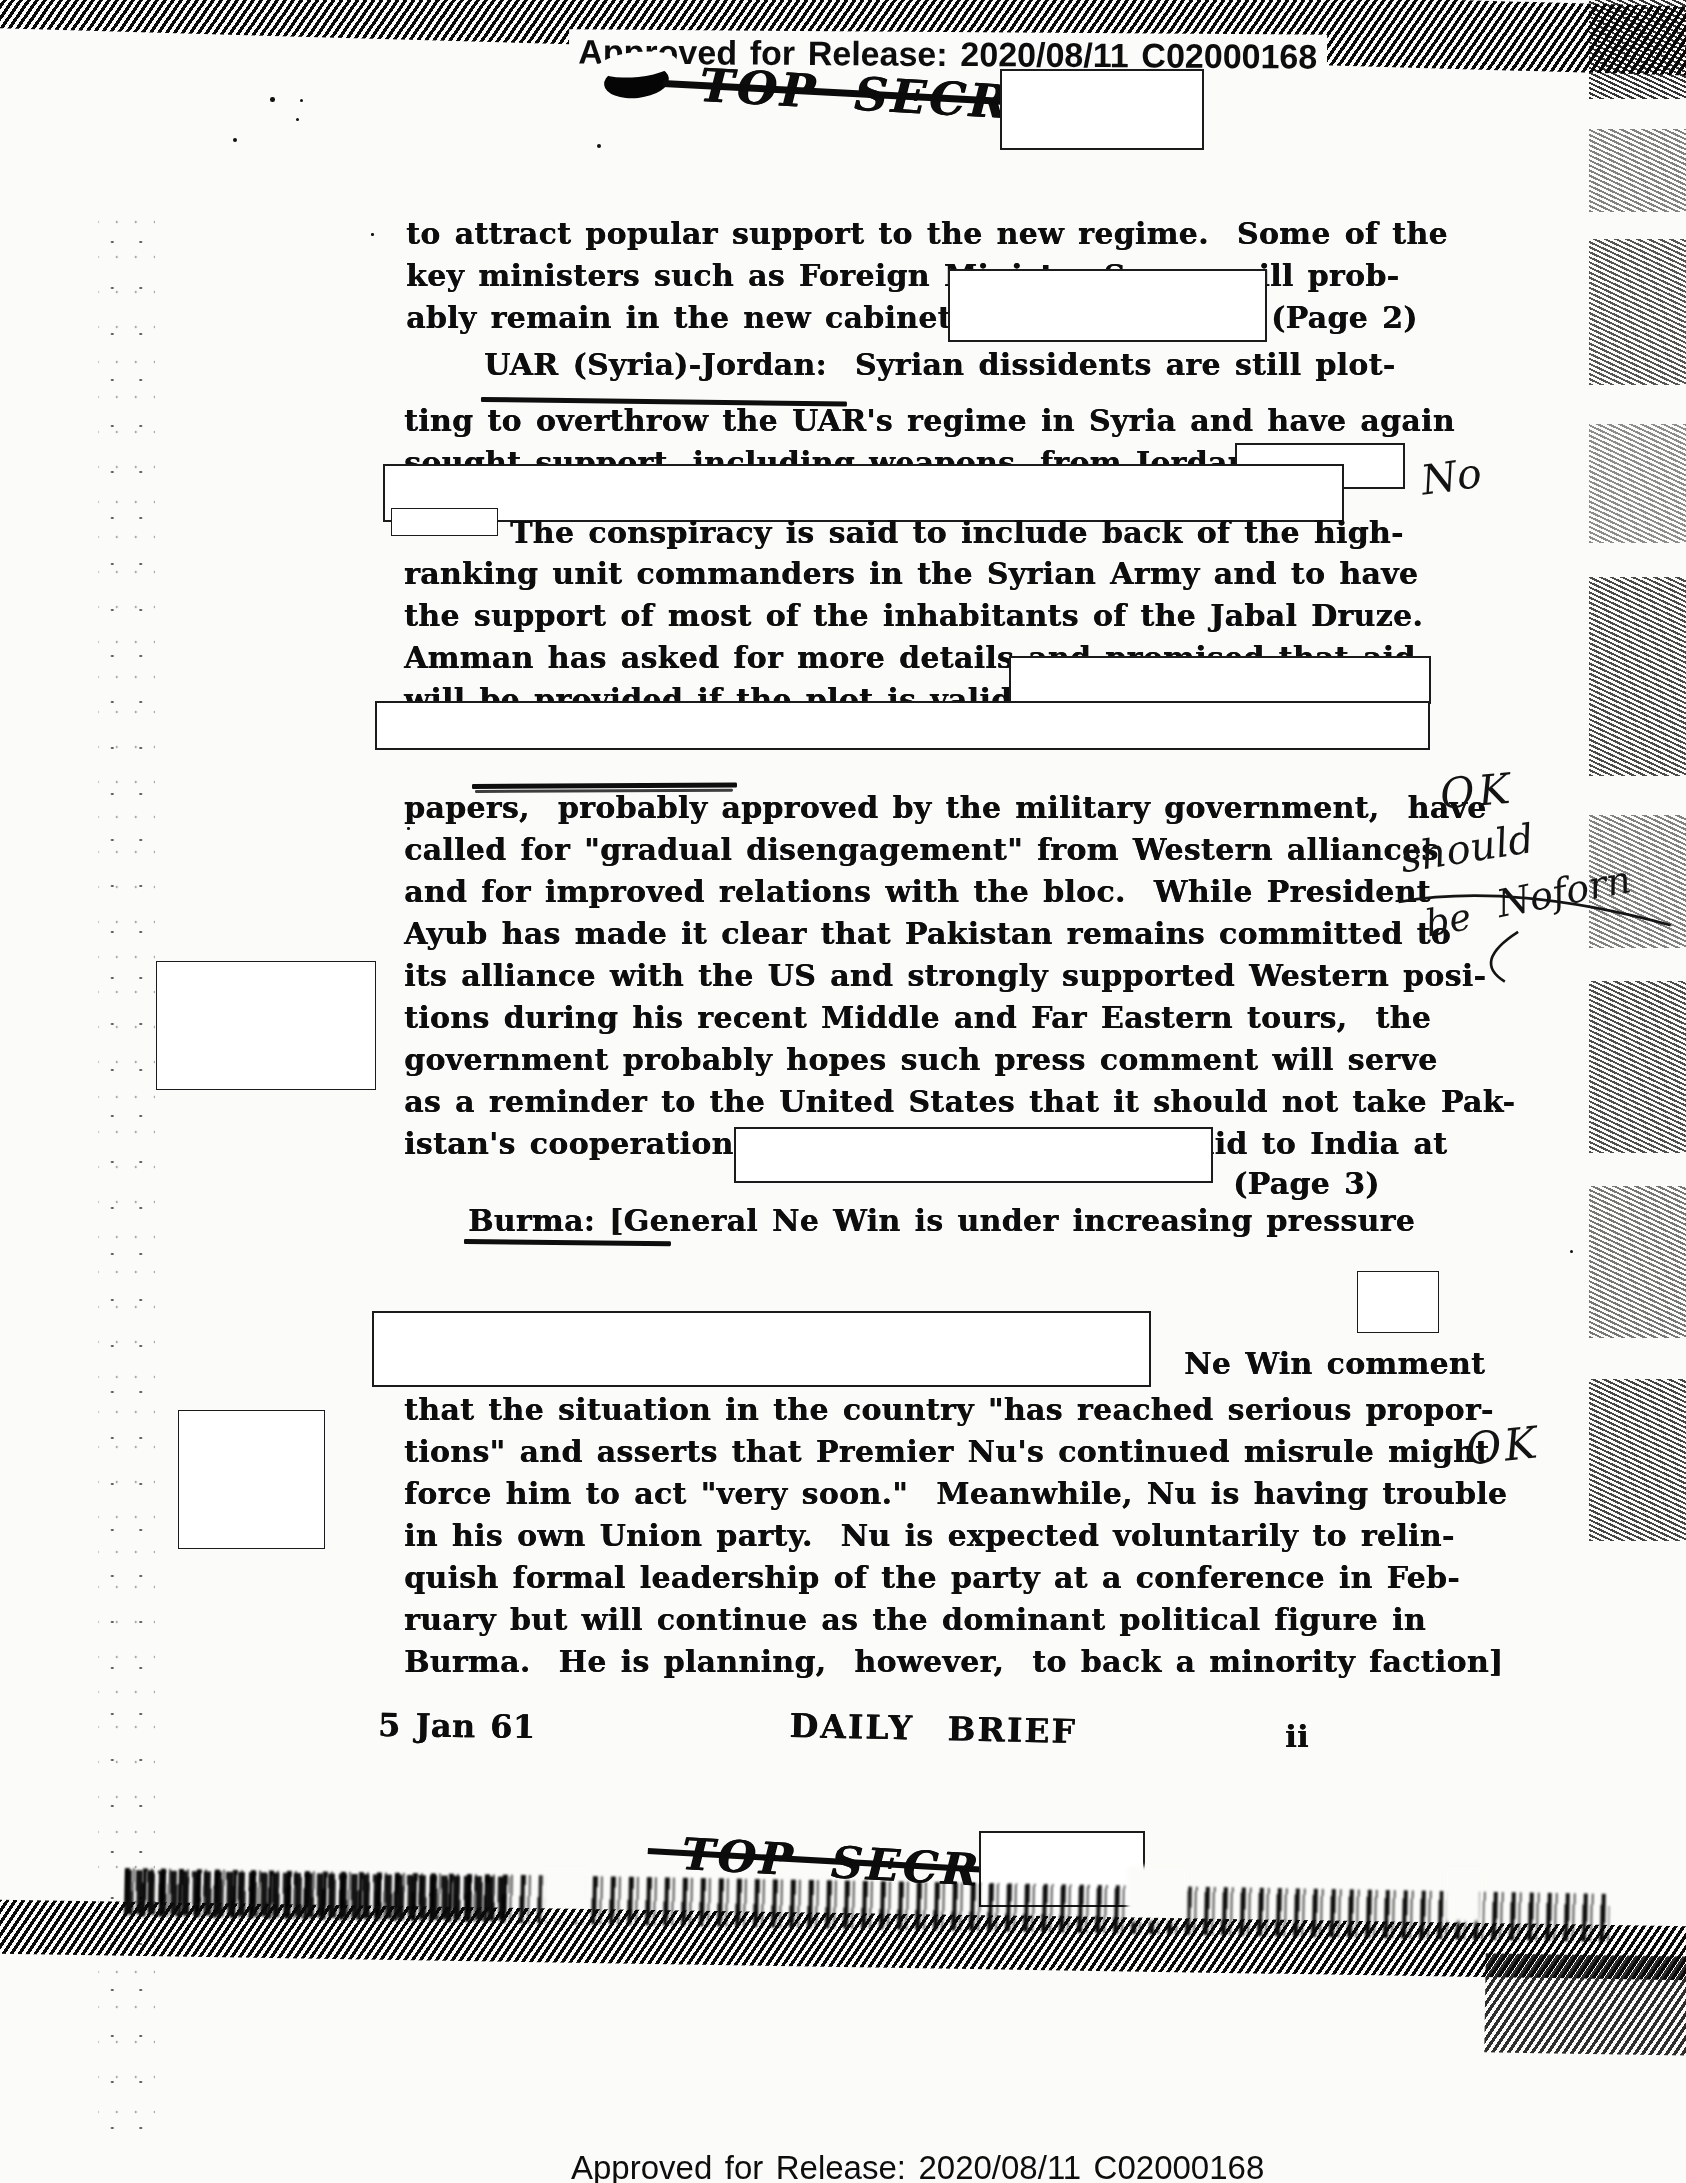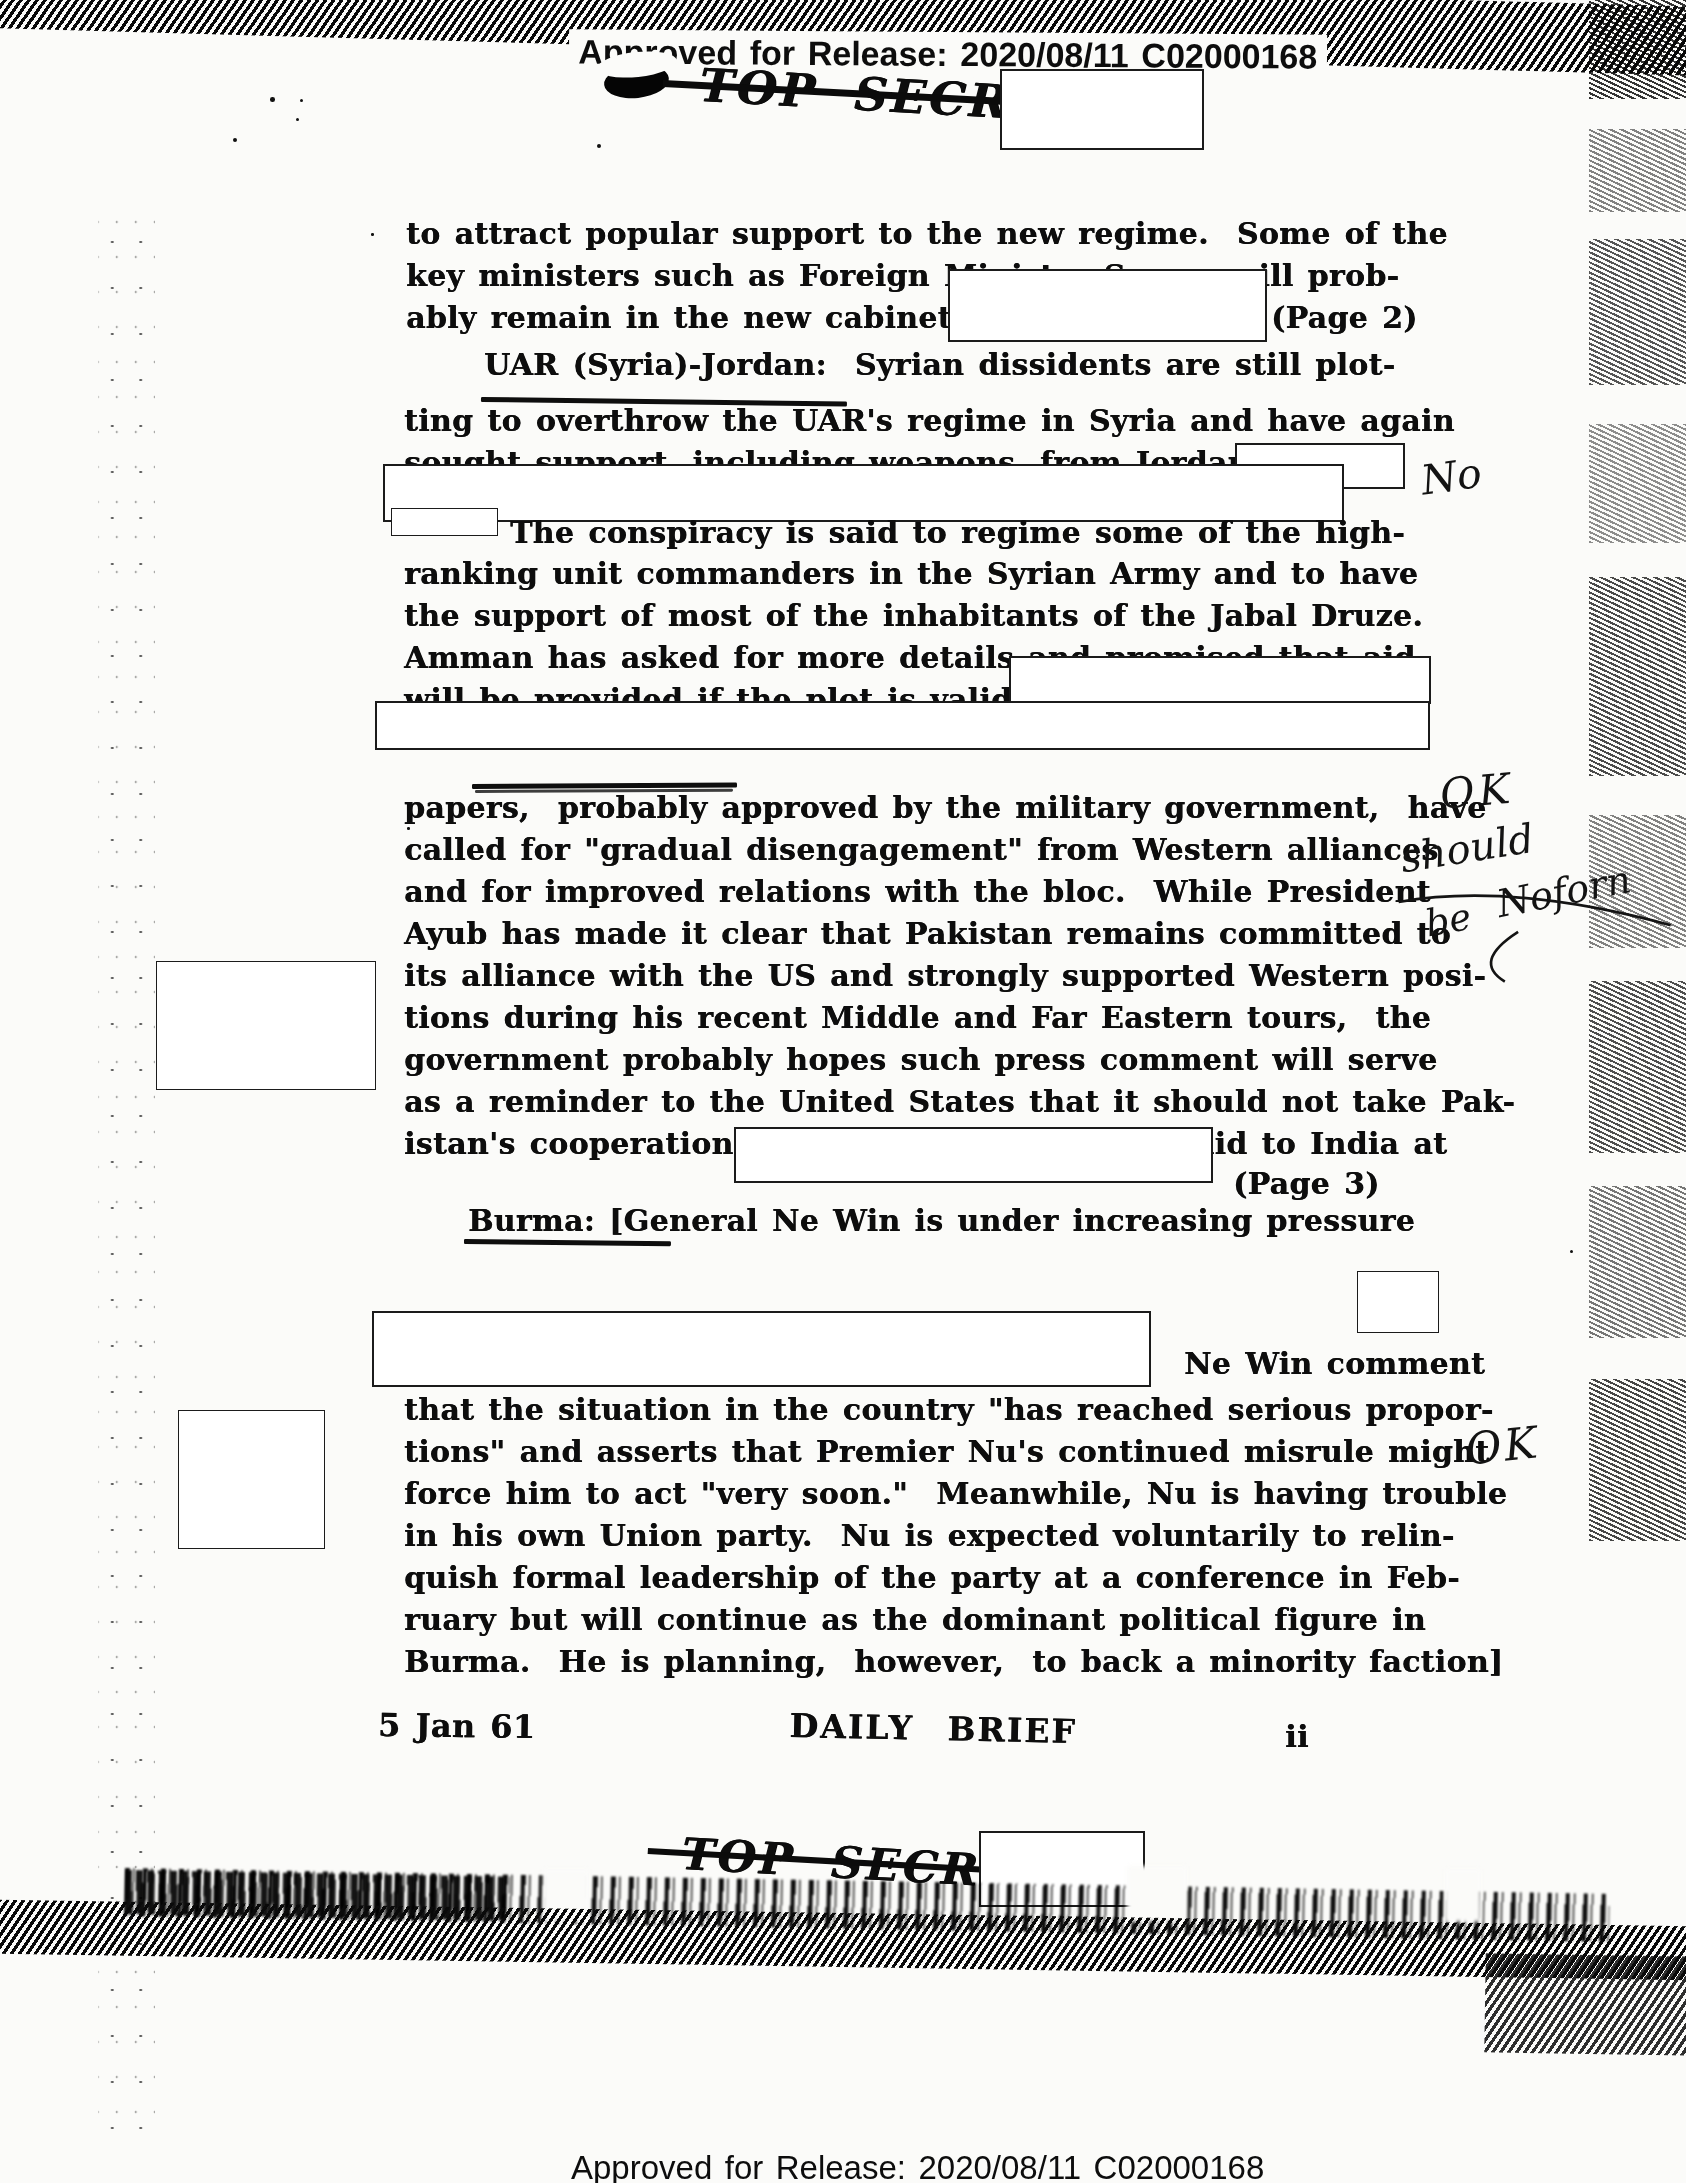--- a/index.html
+++ b/index.html
@@ -74,21 +74,21 @@
 
   <div class="tt" style="left:484px;top:344px;"><span>UAR (Syria)-Jordan:</span><span>  Syrian dissidents are still plot-</span></div>
   <div class="ul" style="left:481px;top:397px;width:366px;height:5.3px;transform:rotate(.7deg);"></div>
   <div class="tt" style="left:404px;top:400px;">ting to overthrow the UAR's regime in Syria and have again
 sought support, including weapons, from Jordan</div>
   <div class="redact" style="left:1235px;top:443px;width:170px;height:46px;"></div>
   <div class="redact" style="left:383px;top:464px;width:961px;height:58px;"></div>
   <div class="hand" style="left:1418px;top:457px;font-size:41px;transform:rotate(-8deg);">No</div>
 
   <div class="redact" style="left:391px;top:508px;width:107px;height:28px;border-width:1.3px;"></div>
-  <div class="tt" style="left:510px;top:512px;">The conspiracy is said to regime some of the high-</div>
+  <div class="tt" style="left:510px;top:512px;">The conspiracy is said to include back of the high-</div>
   <div class="tt" style="left:404px;top:553px;">ranking unit commanders in the Syrian Army and to have
 the support of most of the inhabitants of the Jabal Druze.
 Amman has asked for more details and promised that aid
 will be provided if the plot is valid</div>
   <div class="redact" style="left:1009px;top:656px;width:422px;height:48px;"></div>
   <div class="redact" style="left:375px;top:701px;width:1055px;height:49px;"></div>
 
   <div class="ul" style="left:472px;top:784px;width:265px;height:4.6px;transform:rotate(-.3deg);"></div>
   <div class="ul" style="left:475px;top:790px;width:258px;height:2.7px;transform:rotate(-.3deg);opacity:.8;"></div>
   <div class="tt" style="left:404px;top:787px;">papers,  probably approved by the military government,  have

